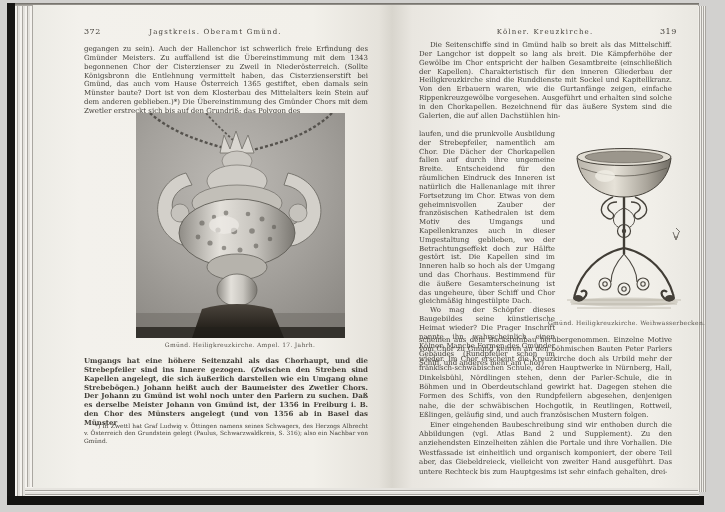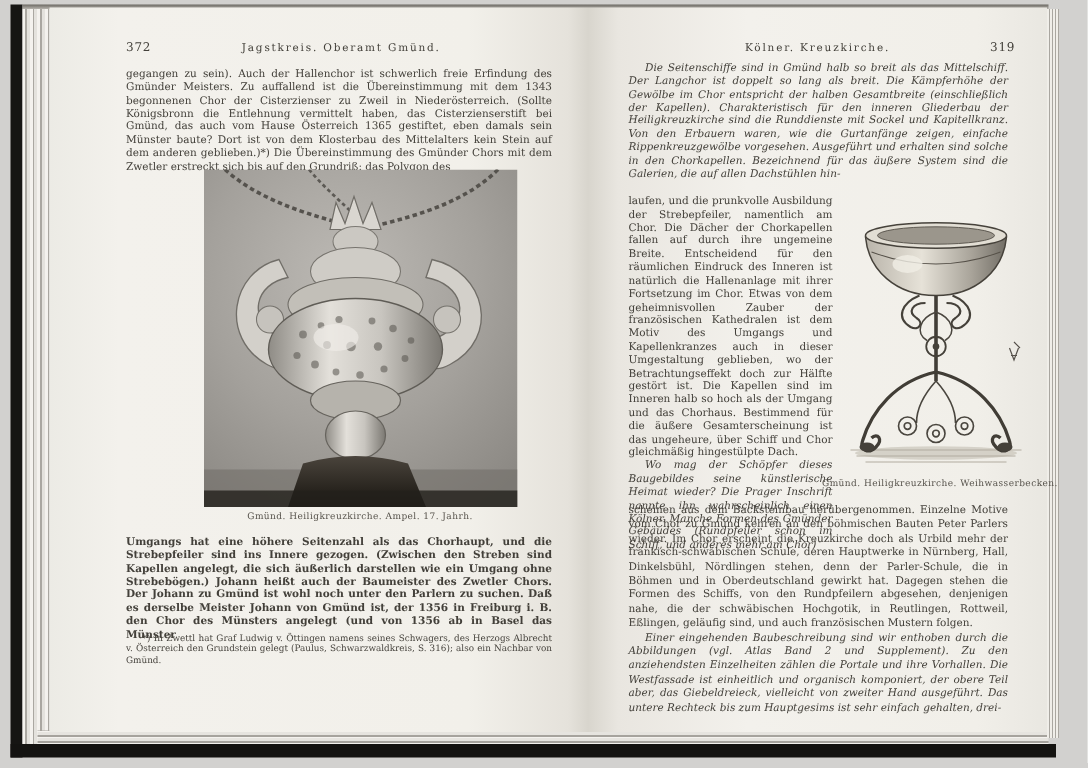--- a/index.html
+++ b/index.html
@@ -19,21 +19,21 @@
   .page-edges-right{position:absolute;left:698px;top:6px;width:8px;height:486px;
     background:repeating-linear-gradient(90deg,#f0eee9 0 1px,#a9a6a0 1px 2px);}
   .paper{position:absolute;left:33px;top:5px;width:665px;height:483px;
     background:linear-gradient(90deg,#ecebe5 0%,#f3f1ec 7%,#f2f0ea 42%,#e5e2db 52%,#d8d5cd 54%,#e9e6e0 57%,#f3f1ec 70%,#f1efe9 93%,#e9e7e1 100%);}
   
   .ink{color:#43403a;}
   .pagenum{position:absolute;font-size:8px;letter-spacing:.5px;}
   .running-head{position:absolute;font-size:7px;letter-spacing:1.2px;text-align:center;white-space:nowrap;}
   .body-text{position:absolute;font-size:7px;text-align:justify;}
   .body-text p{margin:0;}
-  .body-text p.ind{text-indent:11px;font-style:italic;}
+  .body-text p.ind{text-indent:11px;}
   .lh-l{line-height:8.85px;}
   .lh-col{line-height:8.82px;}
   .lh-b{line-height:9.4px;}
   .caption{position:absolute;font-size:6px;color:#57534c;text-align:center;letter-spacing:.3px;white-space:nowrap;}
   .footnote{position:absolute;font-size:5.9px;line-height:7.4px;text-align:justify;color:#47443e;}
   .footnote p{margin:0;text-indent:11px;}
   .figure{position:absolute;}
   .figure svg{display:block;}
 </style>
 </head>
@@ -43,21 +43,21 @@
 
   <div class="black-spine-left"></div>
   <div class="black-bottom"></div>
   <div class="top-edge"></div>
   <div class="page-edges-left"></div>
   <div class="page-edges-bottom"></div>
   <div class="page-edges-right"></div>
   <div class="paper"></div>
 
   <div class="pagenum ink" style="left:84px;top:27px;">372</div>
-  <div class="running-head ink" style="left:120px;top:28px;width:215px;">Jagstkreis. Oberamt Gmünd.</div>
+  <div class="running-head ink" style="left:108px;top:28px;width:215px;">Jagstkreis. Oberamt Gmünd.</div>
 
   <div class="body-text lh-l ink" style="left:84px;top:45px;width:284px;">
     <p>gegangen zu sein). Auch der Hallenchor ist schwerlich freie Erfindung des Gmünder Meisters. Zu auffallend ist die Übereinstimmung mit dem 1343 begonnenen Chor der Cisterzienser zu Zweil in Niederösterreich. (Sollte Königsbronn die Entlehnung vermittelt haben, das Cisterzienserstift bei Gmünd, das auch vom Hause Österreich 1365 gestiftet, eben damals sein Münster baute? Dort ist von dem Klosterbau des Mittelalters kein Stein auf dem anderen geblieben.)*) Die Übereinstimmung des Gmünder Chors mit dem Zwetler erstreckt sich bis auf den Grundriß: das Polygon des</p>
   </div>
 
   <div class="figure" style="left:136px;top:113px;width:209px;height:225px;">
     <svg width="209" height="225" viewBox="0 0 209 225">
       <defs>
         <radialGradient id="photoG" cx="45%" cy="32%" r="80%">
           <stop offset="0%" stop-color="#bcb9b4"></stop>

